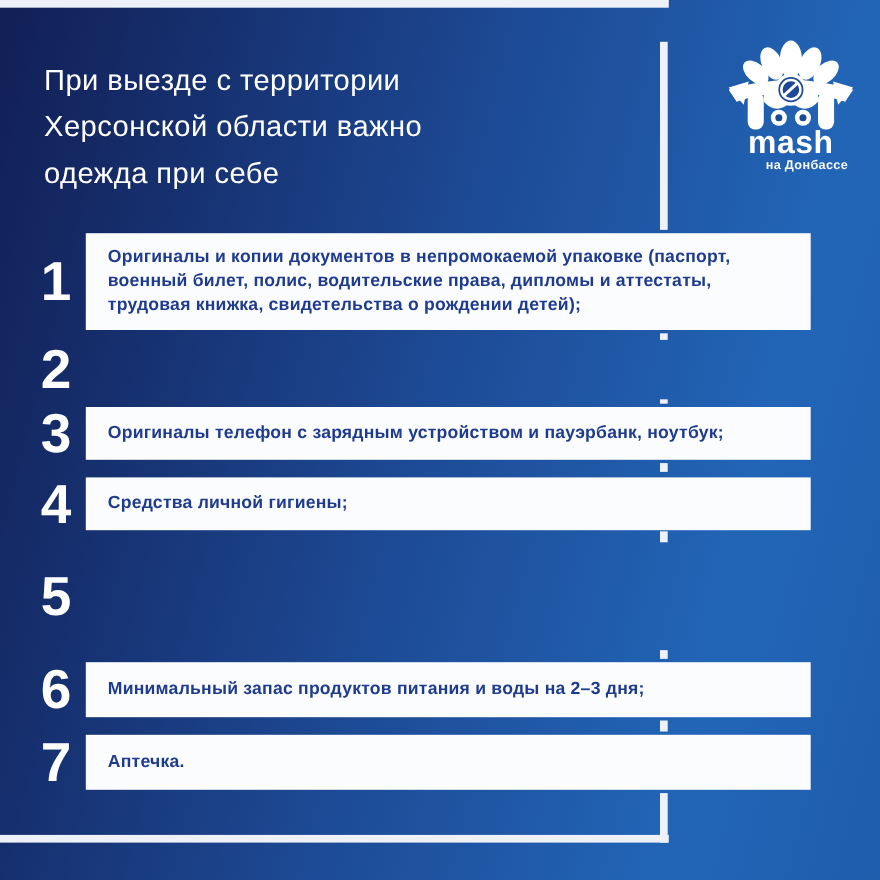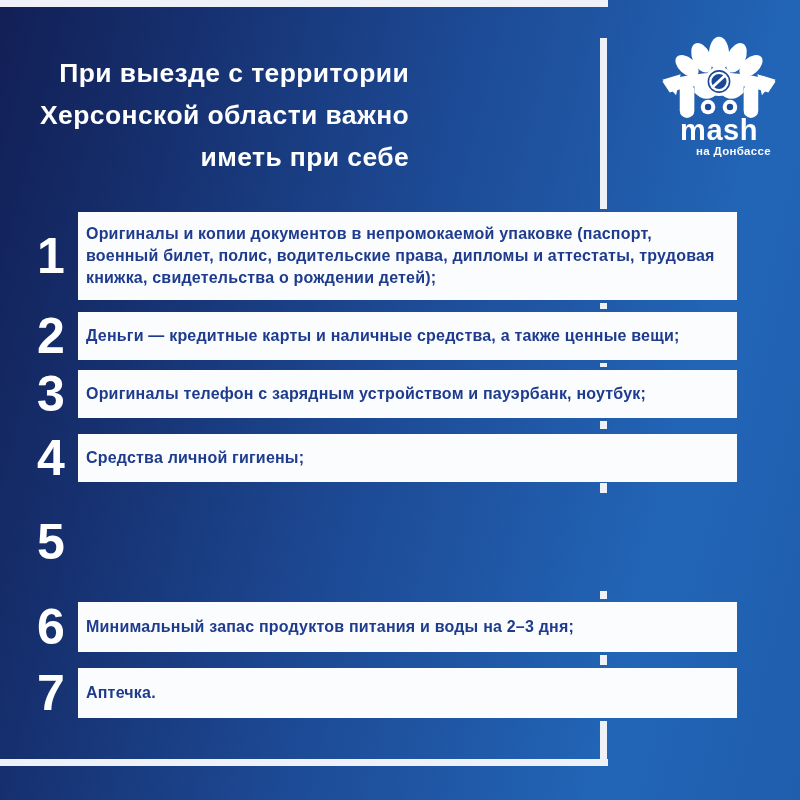--- a/index.html
+++ b/index.html
@@ -13,41 +13,41 @@
   .frame-top{left:0;top:38;width:608;height:7px;width:608px;}
   .frame-bottom{left:0;top:759px;width:608px;height:7px;}
   .vseg{left:600px;width:7px;}
   .s0{top:38px;height:171px;} .s1{top:303px;height:6px;}
   .s2{top:363px;height:4px;}  .s3{top:421px;height:8px;}
   .s4{top:483px;height:10px;} .s5{top:591px;height:8px;}
   .s6{top:655px;height:10px;} .s7{top:721px;height:45px;}
   
   .title{
     position:absolute;left:40px;top:52px;z-index:2;
-    color:#ffffff;font-weight:bold;font-size:26.5px;line-height:42px;letter-spacing:.4px;text-align:right;
+    color:#ffffff;font-weight:normal;font-size:26.5px;line-height:42px;letter-spacing:.4px;
   }
   
   .logo{
     position:absolute;left:648px;top:34px;width:142px;z-index:2;
     display:flex;flex-direction:column;align-items:center;color:#fff;
   }
   .logo svg{display:block;}
   .logo-word{font-weight:bold;font-size:29px;line-height:28px;letter-spacing:.5px;margin-top:-2px;}
   .logo-sub{font-weight:bold;font-size:11.5px;letter-spacing:.3px;margin-top:1px;opacity:.96;padding-left:29px;}
   
   .row{position:absolute;left:0;right:0;z-index:2;}
   .num{
     position:absolute;left:24px;top:0;bottom:0;width:54px;
     display:flex;align-items:center;justify-content:center;
     color:#ffffff;font-weight:bold;font-size:50px;
   }
   .box{
     position:absolute;left:78px;right:63px;top:0;bottom:0;
     background:#fbfcfe;display:flex;align-items:center;
-    padding:0 8px;box-sizing:border-box;
+    padding:0 20px;box-sizing:border-box;
     color:#1e3b8d;font-weight:bold;font-size:16px;line-height:22px;letter-spacing:.2px;
   }
   .r1{top:212px;height:88px;} .r2{top:312px;height:48px;}
   .r3{top:370px;height:48px;} .r4{top:434px;height:48px;}
   .r5{top:496px;height:92px;} .r6{top:602px;height:50px;}
   .r7{top:668px;height:50px;}
 </style>
 </head>
 <body>
 
@@ -60,21 +60,21 @@
   <div class="frame vseg s2"></div>
   <div class="frame vseg s3"></div>
   <div class="frame vseg s4"></div>
   <div class="frame vseg s5"></div>
   <div class="frame vseg s6"></div>
   <div class="frame vseg s7"></div>
 
   <div class="title">
     <div>При выезде с территории</div>
     <div>Херсонской области важно</div>
-    <div>иметь при себе</div>
+    <div>одежда при себе</div>
   </div>
 
   <div class="logo">
     <span>
       <svg width="128" height="84" viewBox="0 0 140 92">
         <g fill="#ffffff">
           <ellipse cx="70" cy="22" rx="11" ry="19"></ellipse>
           <ellipse cx="51" cy="26" rx="10" ry="17" transform="rotate(-24 51 26)"></ellipse>
           <ellipse cx="89" cy="26" rx="10" ry="17" transform="rotate(24 89 26)"></ellipse>
           <ellipse cx="35" cy="35" rx="9" ry="15" transform="rotate(-48 35 35)"></ellipse>
@@ -99,21 +99,20 @@
     <div class="logo-word">mash</div>
     <div class="logo-sub">на Донбассе</div>
   </div>
 
   <div class="row r1">
     <div class="num">1</div>
     <div class="box">Оригиналы и копии документов в непромокаемой упаковке (паспорт, военный билет, полис, водительские права, дипломы и аттестаты, трудовая книжка, свидетельства о рождении детей);</div>
   </div>
   <div class="row r2">
     <div class="num">2</div>
-    <div class="box">Деньги — кредитные карты и наличные средства, а также ценные вещи;</div>
   </div>
   <div class="row r3">
     <div class="num">3</div>
     <div class="box">Оригиналы телефон с зарядным устройством и пауэрбанк, ноутбук;</div>
   </div>
   <div class="row r4">
     <div class="num">4</div>
     <div class="box">Средства личной гигиены;</div>
   </div>
   <div class="row r5">

